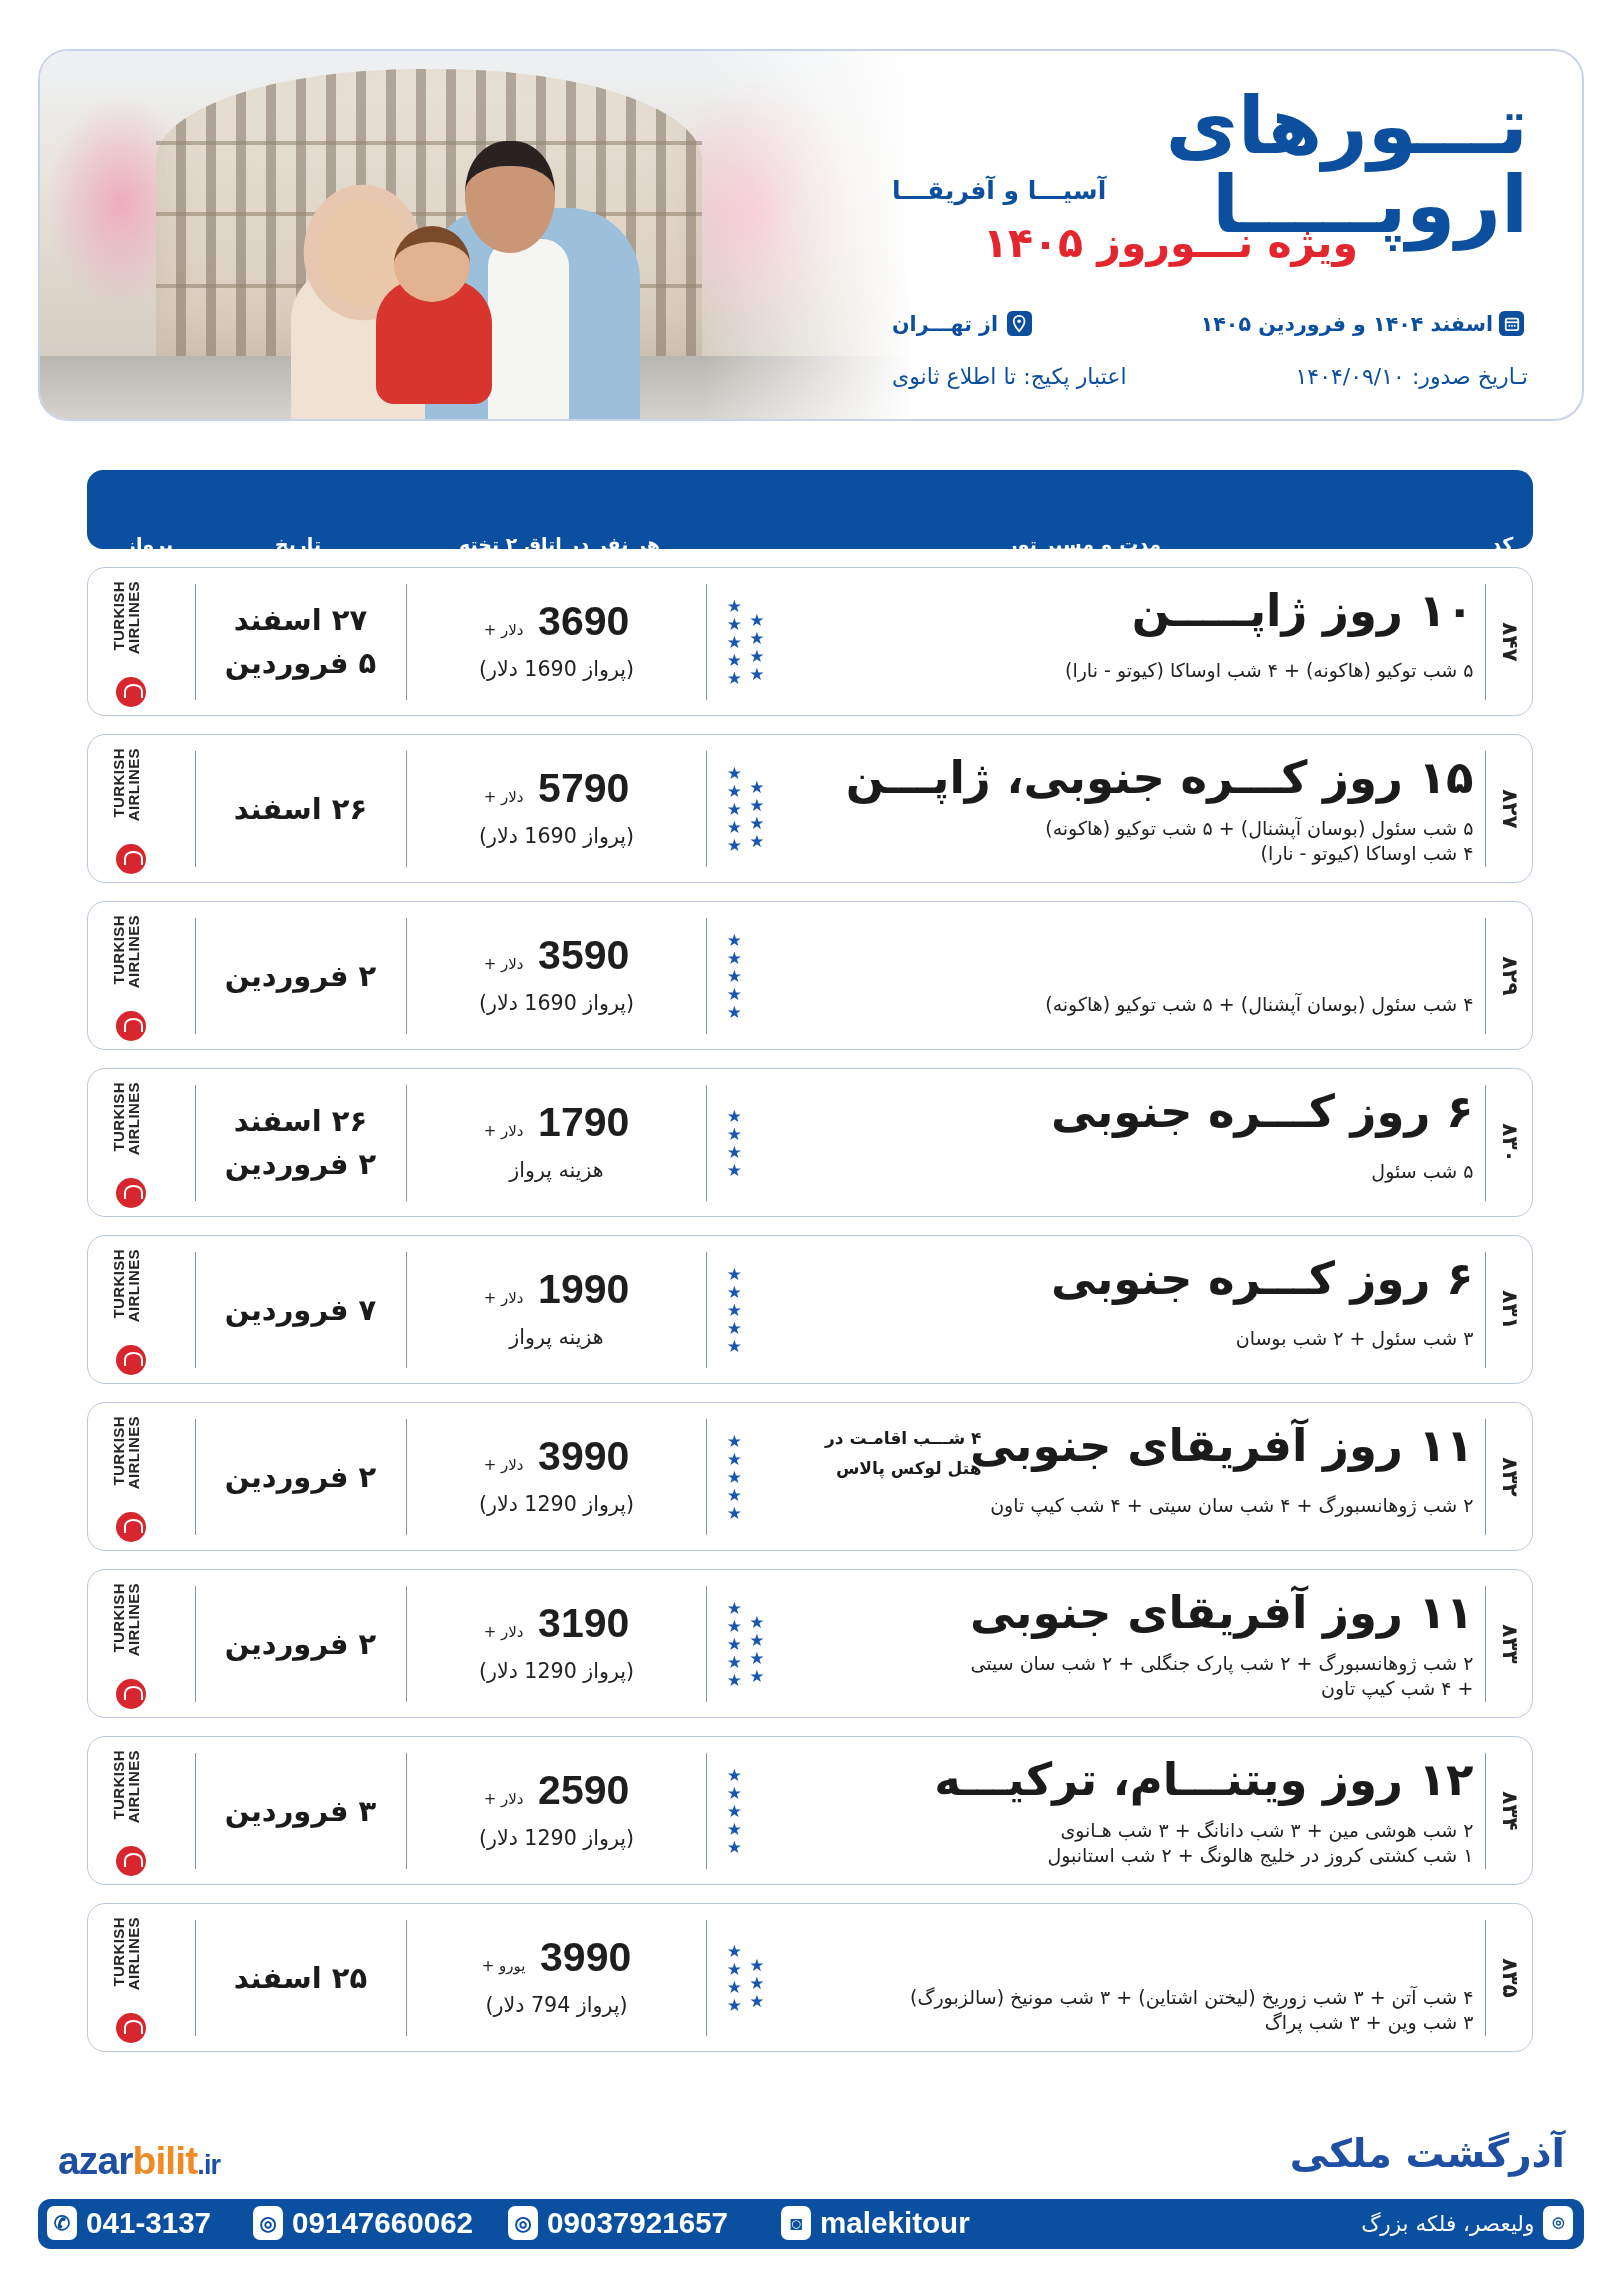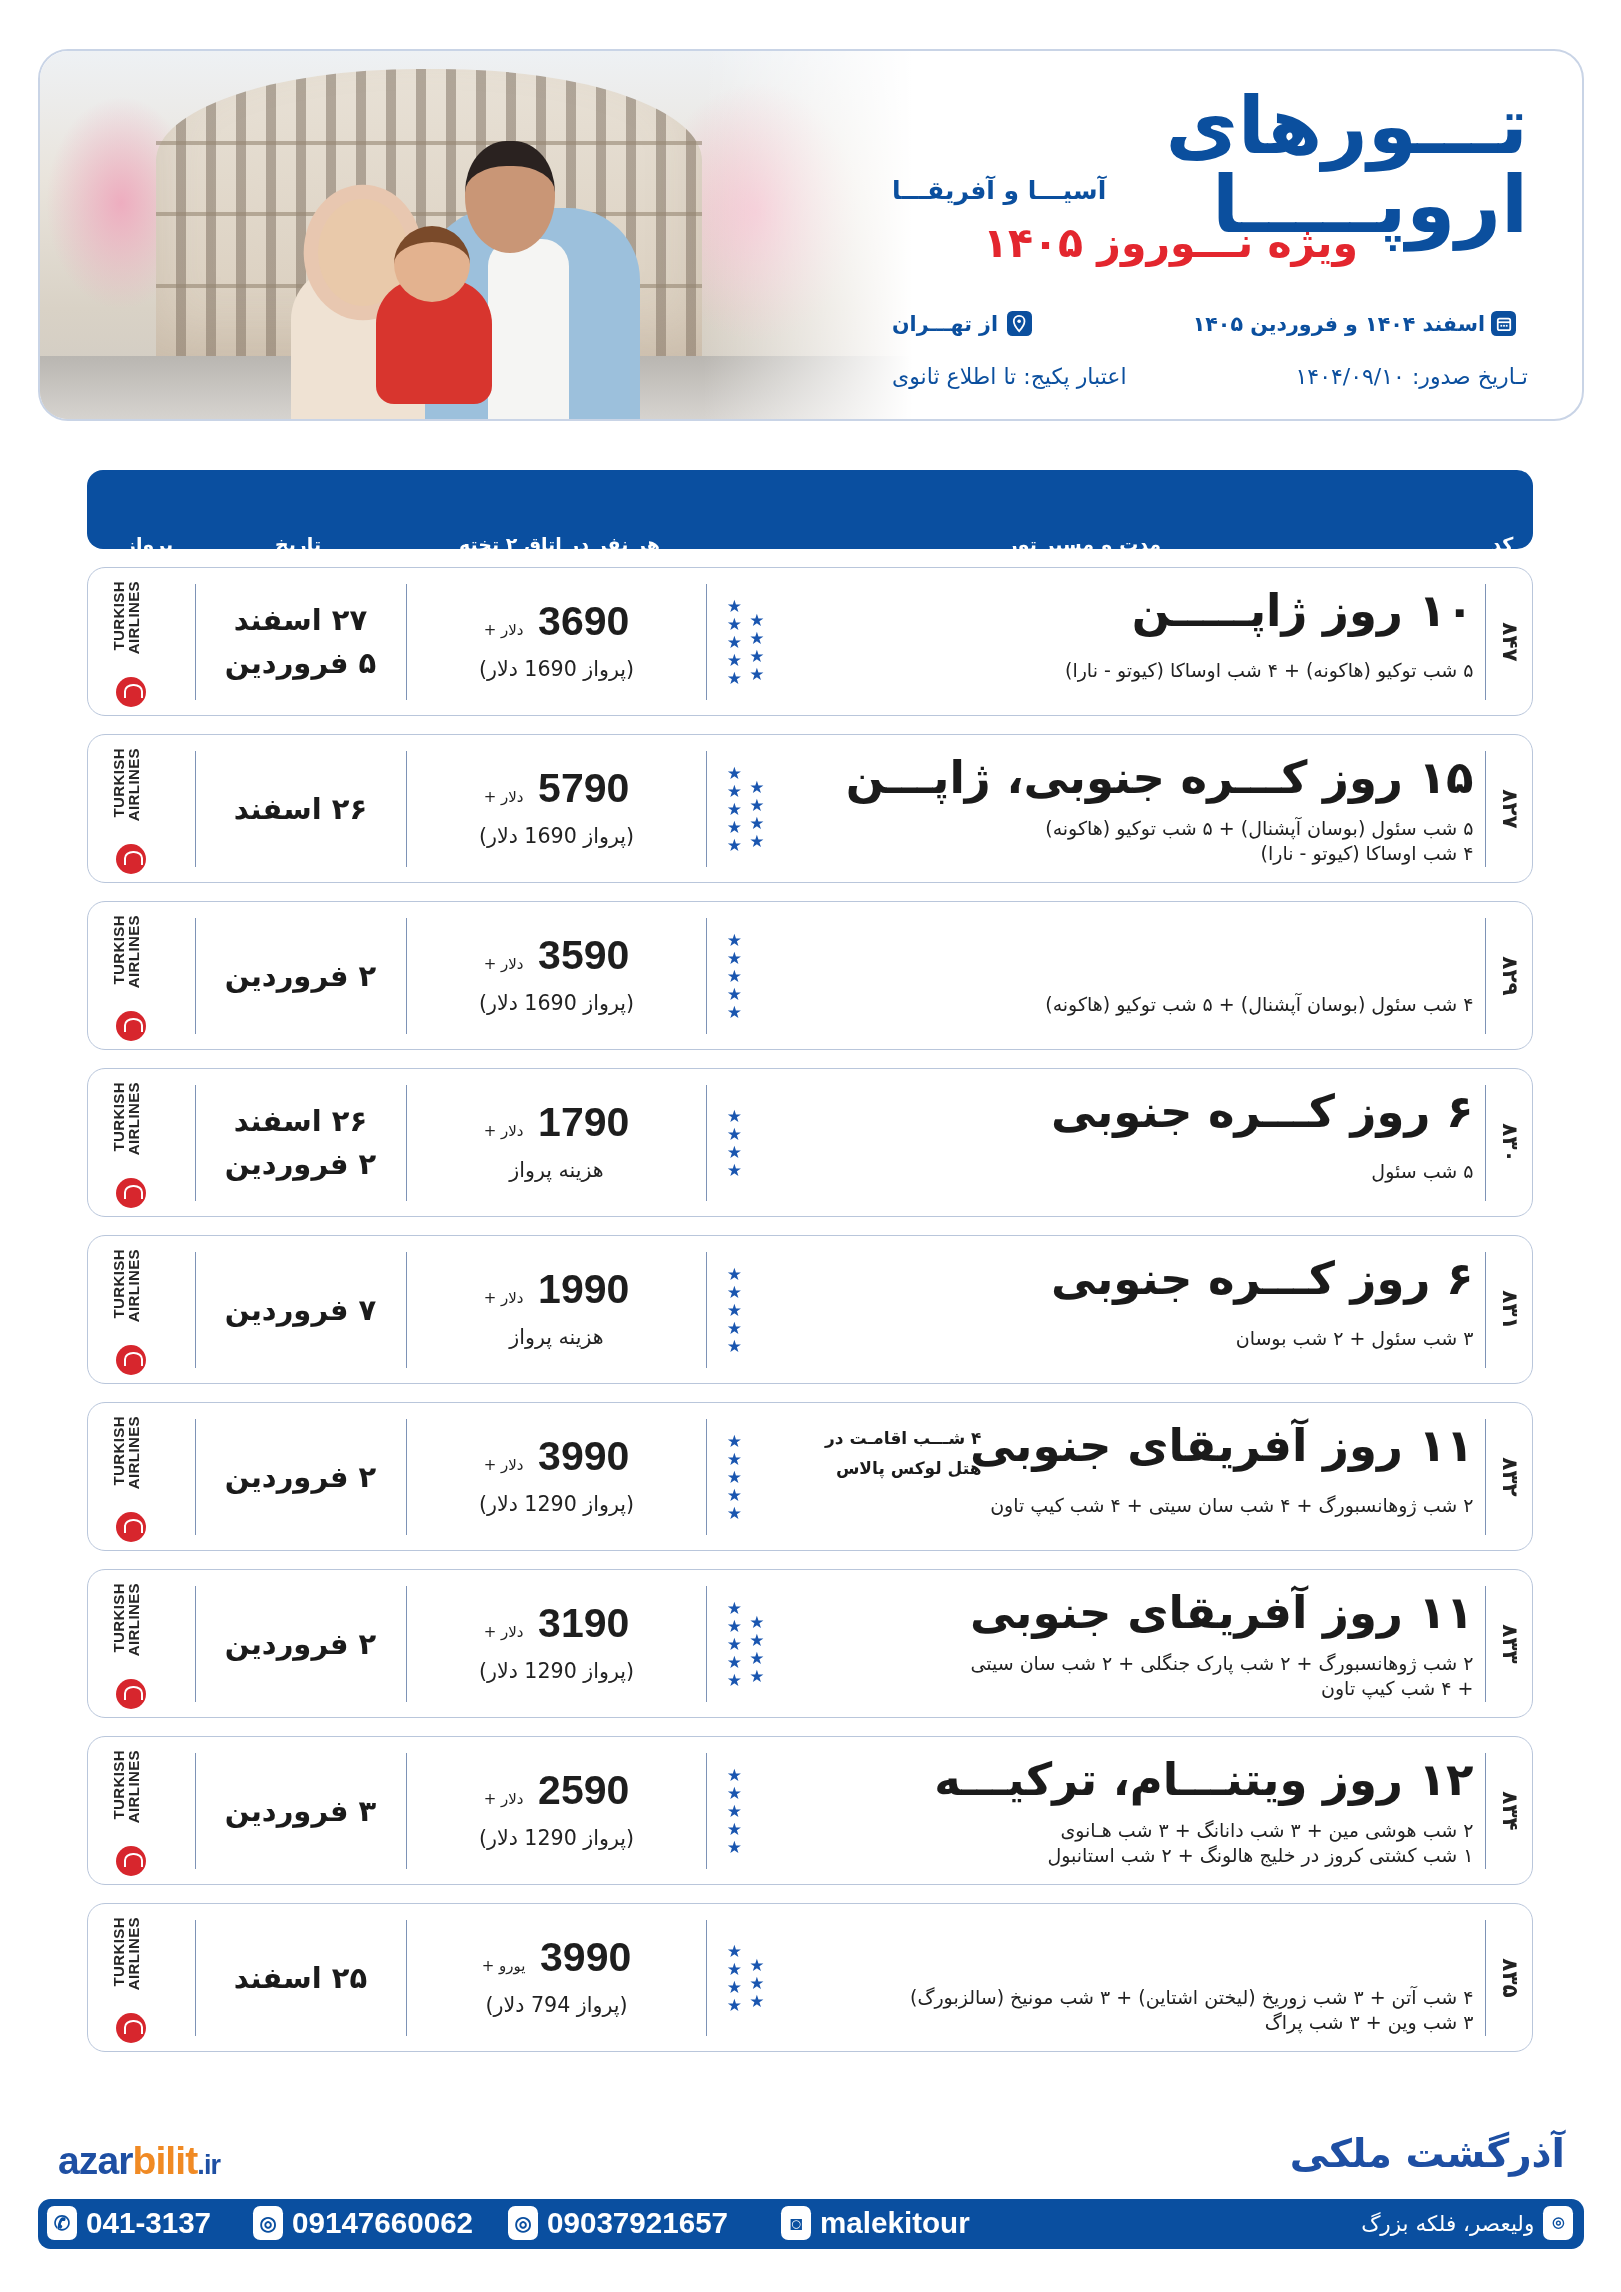--- a/index.html
+++ b/index.html
@@ -42,21 +42,21 @@
   .p-child-head { left: 354px; top: 175px; width: 76px; height: 76px; background: #e3b28f; border-radius: 50%; border-top: 16px solid #7a4a2a; }
 
   .hero-text { position: absolute; right: 54px; top: 0; width: 645px; height: 100%; direction: rtl; }
   .title-main {
     position: absolute; right: 0; top: 36px; font-size: 79px; font-weight: 900; color: #0b4f9e;
     font-family: "DejaVu Sans", sans-serif; letter-spacing: -0.9px; line-height: 1;
   }
   .title-sub { position: absolute; left: 9px; top: 125px; font-size: 25px; font-weight: bold; color: #0b4f9e; }
   .title-red { position: absolute; right: 170px; top: 168px; font-size: 41px; font-weight: 900; color: #e3262e; }
   .info-row { position: absolute; top: 260px; font-size: 20.6px; font-weight: bold; color: #0b4f9e; display: flex; align-items: center; gap: 9px; }
-  .info-row.dates { right: 12px; gap: 6px; }
+  .info-row.dates { right: 4px; gap: 6px; }
   .info-row.from { left: 9px; }
   .ico-box { width: 25px; height: 25px; background: #0b4f9e; border-radius: 5.4px; display: inline-flex; align-items: center; justify-content: center; }
   .meta-row { position: absolute; top: 313px; font-size: 22px; color: #0b4f9e; }
   .meta-row.issue { right: 0; }
   .meta-row.validity { left: 9px; }
 
   
   .thead {
     position: absolute; left: 87px; top: 470px; width: 1446px; height: 79px;
     background: #0a4fa0; border-radius: 16px; color: #fff; font-size: 19px; font-weight: bold;

